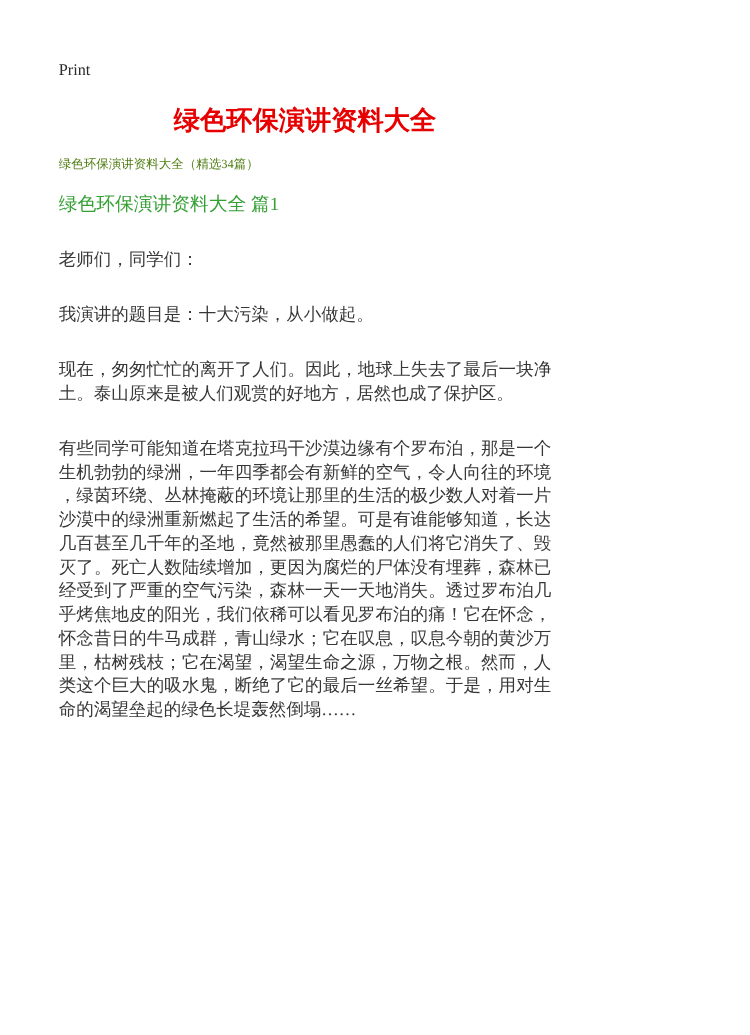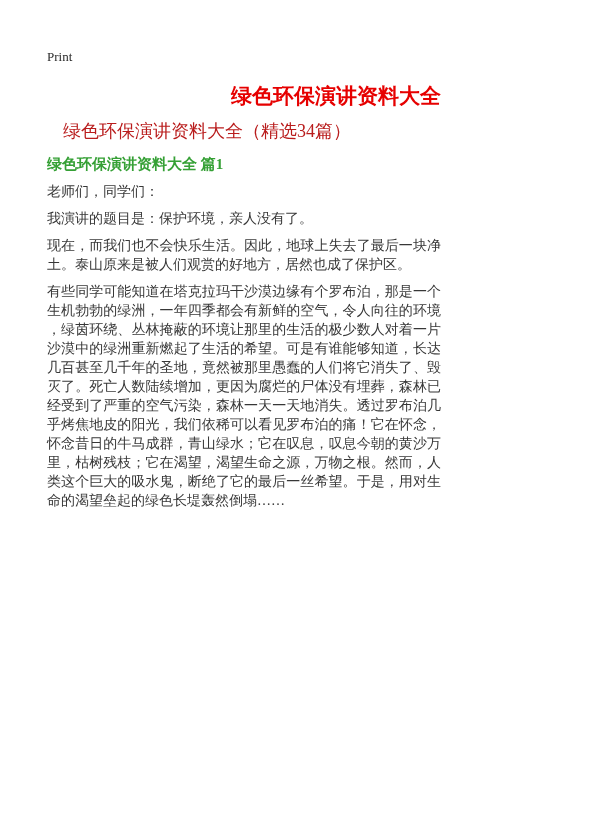--- a/index.html
+++ b/index.html
@@ -27,52 +27,52 @@
     cursor: pointer;
   }
   .page-title {
     margin: 17px 0 0 0;
     text-align: center;
     font-size: 21px;
     line-height: 28px;
     font-weight: bold;
   }
   .subtitle {
-    margin: 12px 0 0 16px;
-    font-size: 18px;
+    margin: 12px 0 0 0;
+    font-size: 10px;
     line-height: 19px;
-    color: #b91c1c;
+    color: #4d7c0f;
   }
   .section-heading {
     margin: 13px 0 0 0;
     font-size: 15px;
     line-height: 20px;
-    font-weight: bold;
+    font-weight: normal;
   }
   .body-para {
-    margin: 8px 0;
+    margin: 25px 0;
     font-size: 14px;
     line-height: 19px;
     color: #373737;
     text-align: justify;
     line-break: anywhere;
     word-break: break-all;
   }
 </style>
 </head>
 <body>
 
 <div class="page">
 
   <a class="print-link">Print</a>
 
-  <h1 class="page-title" style="color: rgb(230, 0, 0); text-align: right;">绿色环保演讲资料大全</h1>
+  <h1 class="page-title" style="color: rgb(230, 0, 0);">绿色环保演讲资料大全</h1>
 
   <div class="subtitle">绿色环保演讲资料大全（精选34篇）</div>
 
   <h2 class="section-heading" style="color: rgb(53, 160, 53);">绿色环保演讲资料大全 篇1</h2>
 
   <p class="body-para">老师们，同学们：</p>
-  <p class="body-para">我演讲的题目是：保护环境，亲人没有了。</p>
-  <p class="body-para">现在，而我们也不会快乐生活。因此，地球上失去了最后一块净土。泰山原来是被人们观赏的好地方，居然也成了保护区。</p>
+  <p class="body-para">我演讲的题目是：十大污染，从小做起。</p>
+  <p class="body-para">现在，匆匆忙忙的离开了人们。因此，地球上失去了最后一块净土。泰山原来是被人们观赏的好地方，居然也成了保护区。</p>
   <p class="body-para">有些同学可能知道在塔克拉玛干沙漠边缘有个罗布泊，那是一个生机勃勃的绿洲，一年四季都会有新鲜的空气，令人向往的环境，绿茵环绕、丛林掩蔽的环境让那里的生活的极少数人对着一片沙漠中的绿洲重新燃起了生活的希望。可是有谁能够知道，长达几百甚至几千年的圣地，竟然被那里愚蠢的人们将它消失了、毁灭了。死亡人数陆续增加，更因为腐烂的尸体没有埋葬，森林已经受到了严重的空气污染，森林一天一天地消失。透过罗布泊几乎烤焦地皮的阳光，我们依稀可以看见罗布泊的痛！它在怀念，怀念昔日的牛马成群，青山绿水；它在叹息，叹息今朝的黄沙万里，枯树残枝；它在渴望，渴望生命之源，万物之根。然而，人类这个巨大的吸水鬼，断绝了它的最后一丝希望。于是，用对生命的渴望垒起的绿色长堤轰然倒塌……</p>
 
 </div>
 
 </body></html>

